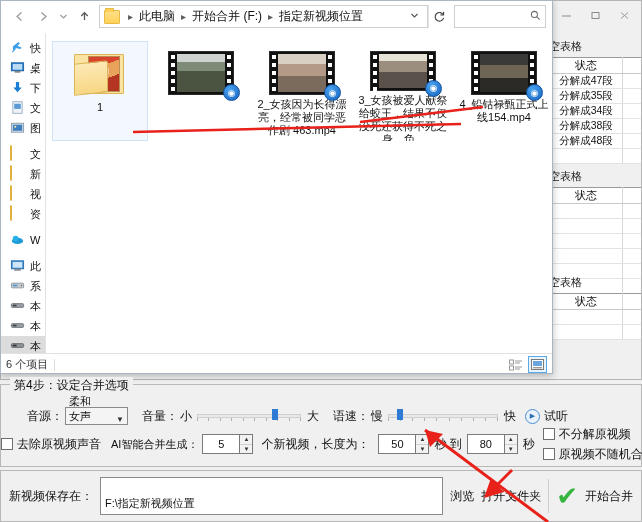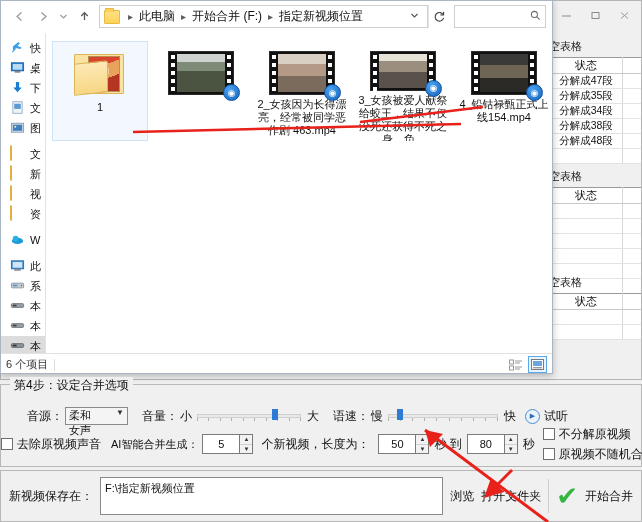--- a/index.html
+++ b/index.html
@@ -219,21 +219,21 @@
   .cb { display: inline-flex; align-items: center; gap: 4px; }
   .cbox {
     width: 12px; height: 12px; border: 1px solid #6f6f6f; background: #fff;
     flex: none;
   }
   .lbl { font-size: 12px; color: #111; white-space: nowrap; }
   .lbl-sm { font-size: 11px; color: #111; white-space: nowrap; }
 
   .sel {
     height: 18px; border: 1px solid #8a8a8a; background: #f4f4f4;
-    display: inline-flex; align-items: flex-start; padding: 0 3px;
+    display: inline-flex; align-items: flex-end; padding: 0 3px;
     font-size: 11px; color: #111; gap: 16px;
   }
   .sel .cv { font-size: 8px; color: #333; margin-left: 2px; }
 
   .slider { position: relative; height: 16px; display: inline-flex; align-items: center;}
   .slider .track {
     height: 4px; background: #e8e8e8; border: 1px solid #cfcfcf;
   }
   .slider .tickrow {
     position: absolute; left: 0; right: 0; top: 10px; height: 4px;
@@ -273,21 +273,21 @@
   .save-panel {
     position: absolute; left: 0; top: 470px; width: 642px; height: 52px;
     border: 1px solid #b8b8b8; background: #f0f0f0;
   }
   .save-inner {
     position: absolute; left: 8px; top: 8px; right: 8px; height: 34px;
     display: flex; align-items: center; gap: 7px;
   }
   .path-input {
     flex: 1; height: 24px; border: 1px solid #8a8a8a; background: #fff;
-    display: flex; align-items: flex-end; padding: 18px 4px; font-size: 11px;
+    display: flex; align-items: flex-start; padding: 18px 4px; font-size: 11px;
     color: #111; min-width: 0;
   }
   .linkbtn { font-size: 12px; color: #111; white-space: nowrap; }
   .divider-v { width: 1px; height: 34px; background: #cdcdcd; }
   .check-green { color: #35b540; font-size: 26px; line-height: 1; }
   .start-btn { font-size: 12px; color: #111; white-space: nowrap; }
 
   
   .arrow-svg { position: absolute; left: 0; top: 0; pointer-events: none; }
 </style>

